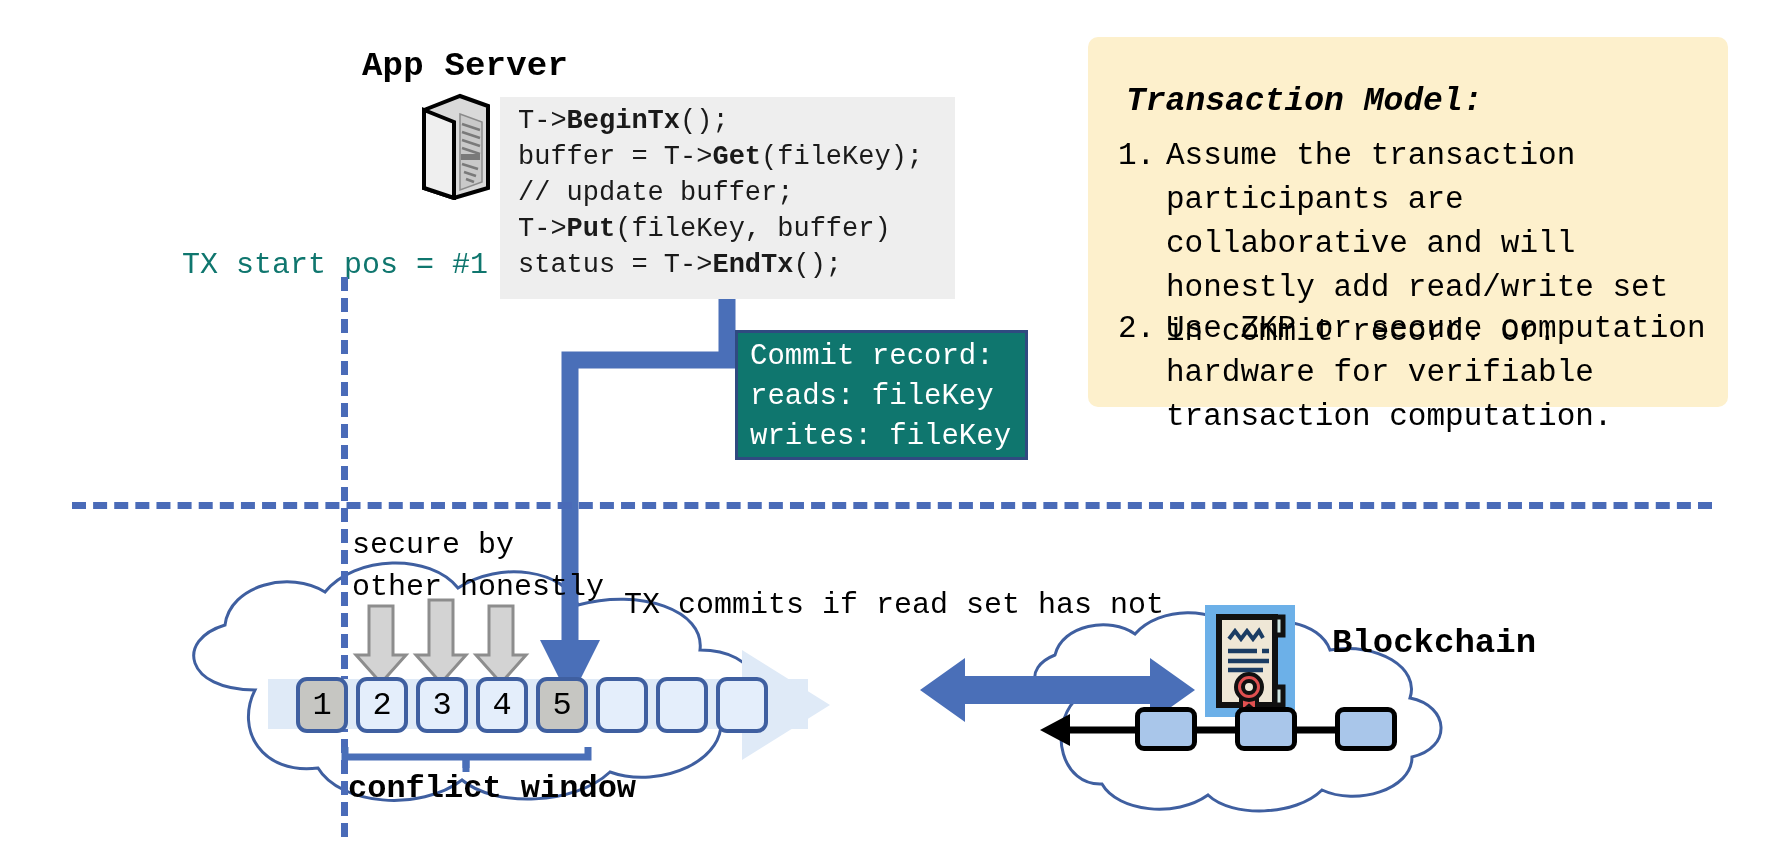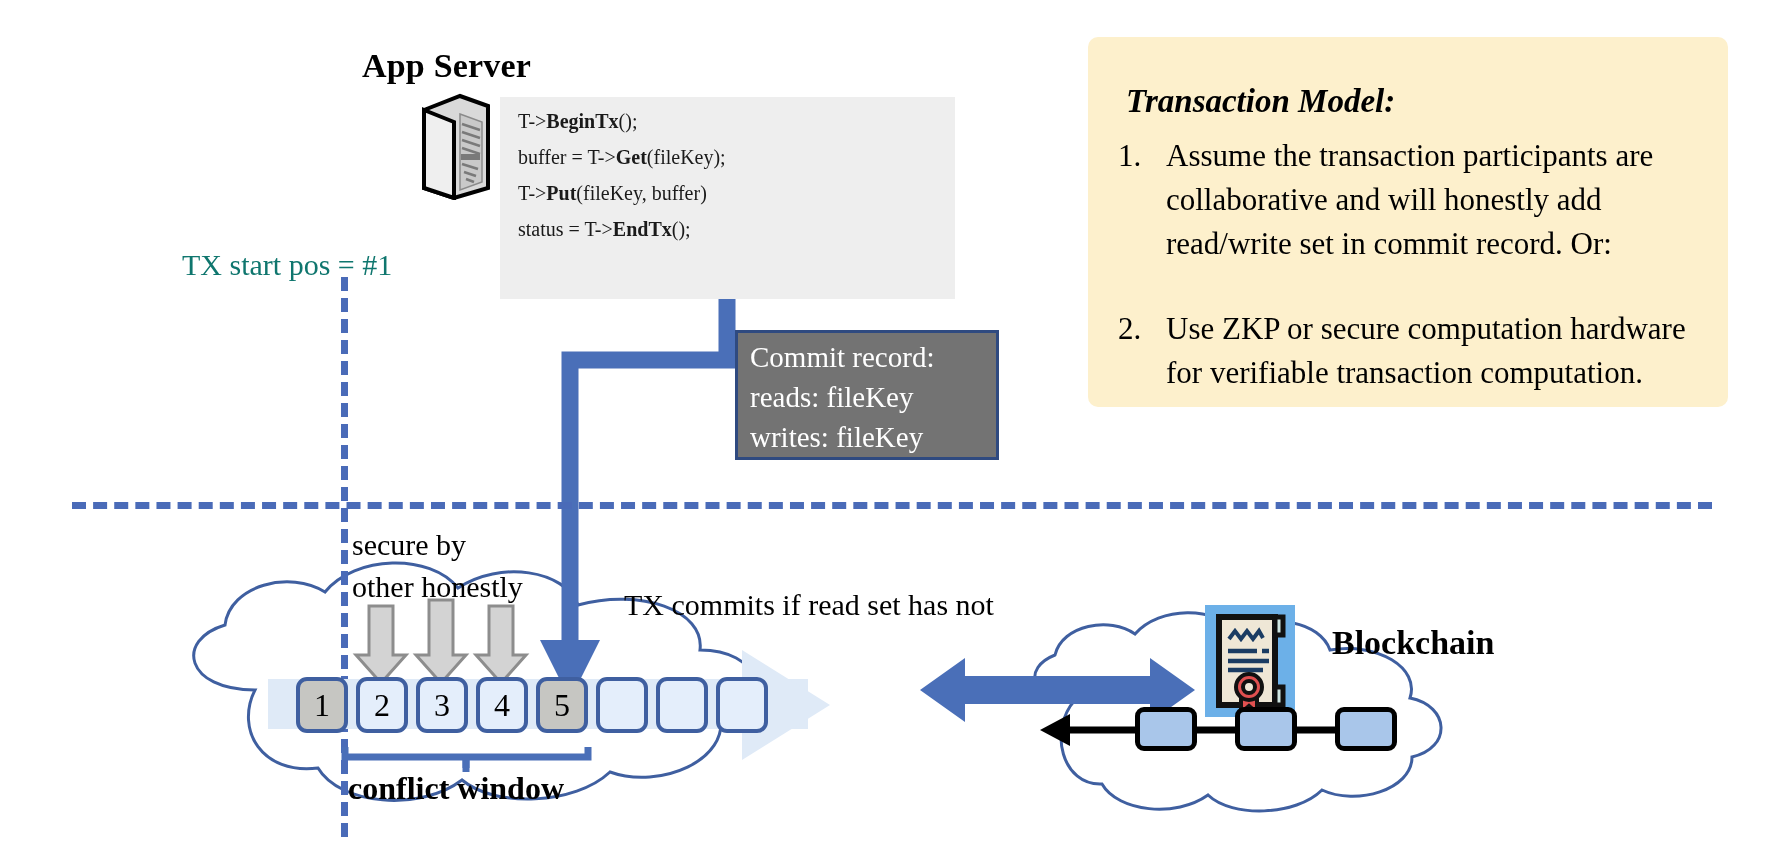--- a/index.html
+++ b/index.html
@@ -5,21 +5,21 @@
   html, body {
     margin: 0;
     padding: 0;
     background: #ffffff;
   }
   #stage {
     position: relative;
     width: 1780px;
     height: 868px;
     background: #ffffff;
-    font-family: Liberation Serif, serif;
+    font-family: Liberation Mono, monospace;
     overflow: hidden;
   }
   .abs { position: absolute; }
 
   
   #app-server-title {
     left: 362px; top: 47px;
     font-size: 34px;
     font-weight: bold;
     color: #000000;
@@ -30,21 +30,21 @@
     width: 72px; height: 108px;
   }
   #code-box {
     left: 500px; top: 97px;
     width: 455px; height: 202px;
     background: #eeeeee;
     padding: 6px 0 0 18px;
     box-sizing: border-box;
   }
   .code-line {
-    font-size: 20px;
+    font-size: 27px;
     color: #1a1a1a;
     line-height: 36px;
     white-space: pre;
   }
   .code-line b { font-weight: bold; }
 
   
   #tx-start-label {
     left: 182px; top: 248px;
     font-size: 30px;
@@ -81,22 +81,22 @@
     line-height: 44px;
     color: #000;
     display: flex;
   }
   .tm-num { width: 48px; flex: none; }
   .tm-txt { flex: 1; }
 
   
   #commit-record-box {
     left: 735px; top: 330px;
-    width: 264px; height: 130px;
-    background: #737373;
+    width: 293px; height: 130px;
+    background: #0f766e;
     border: 3px solid #2f4a80;
     box-sizing: border-box;
     padding: 4px 0 16px 12px;
   }
   .cr-line {
     font-size: 29px;
     line-height: 40px;
     color: #ffffff;
     white-space: nowrap;
   }
@@ -210,20 +210,21 @@
       <line x1="42" y1="72" x2="58" y2="77"></line>
       <line x1="44" y1="80" x2="56" y2="84"></line>
       <line x1="46" y1="87" x2="54" y2="90"></line>
     </g>
     <rect x="41" y="62" width="19" height="6" fill="#7a7a7a"></rect>
   </svg>
 
   <div class="abs" id="code-box">
     <div class="code-line"><span>T-&gt;</span><b>BeginTx</b><span>();</span></div>
     <div class="code-line"><span>buffer = T-&gt;</span><b>Get</b><span>(fileKey);</span></div>
+    <div class="code-line"><span>// update buffer;</span><b></b><span></span></div>
     <div class="code-line"><span>T-&gt;</span><b>Put</b><span>(fileKey, buffer)</span></div>
     <div class="code-line"><span>status = T-&gt;</span><b>EndTx</b><span>();</span></div>
   </div>
 
   <div class="abs" id="tx-start-label">TX start pos = #1</div>
   <div class="abs" id="tx-start-dashed"></div>
 
   <div class="abs" id="tx-model-card">
     <div id="tx-model-title">Transaction Model:</div>
     <div class="tm-item" style="top:97px;">

